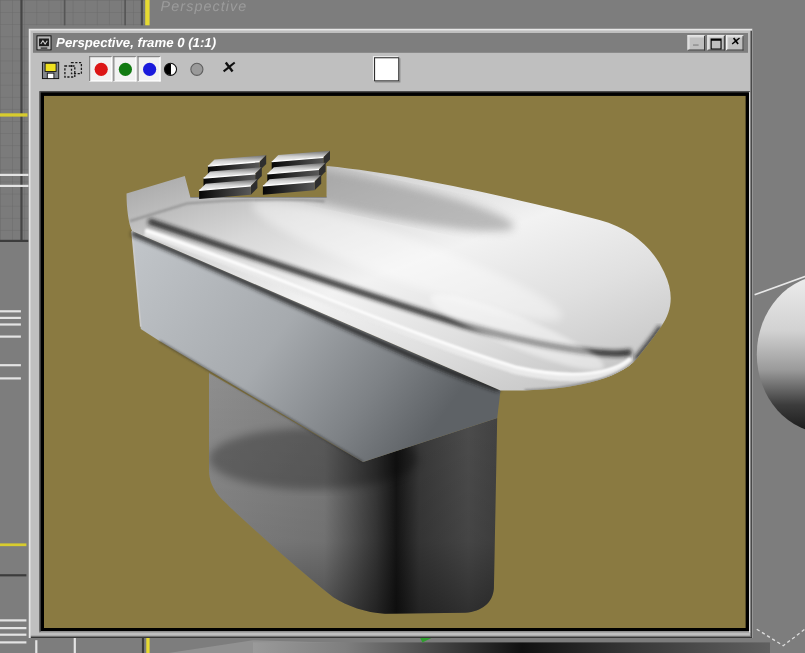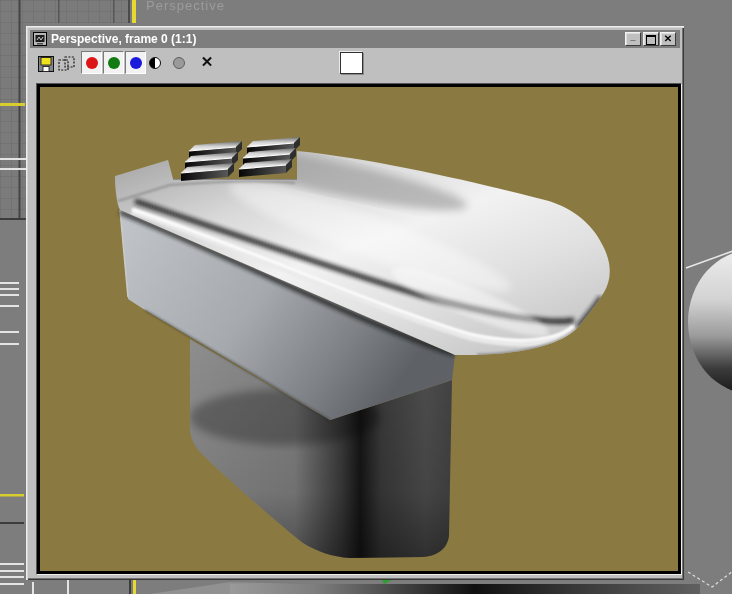--- a/index.html
+++ b/index.html
@@ -1,17 +1,17 @@
 <!DOCTYPE html>
 <html><head>
 <meta charset="utf-8">
 <style>
   html,body{margin:0;padding:0;background:#555;}
   #screen{position:relative;width:732px;height:594px;background:#7d7d7d;overflow:hidden;
-          font-family:"Liberation Sans",sans-serif;}
+          font-family:"Liberation Sans",sans-serif;font-style:italic;}
   #bg-decor{position:absolute;left:0;top:0;z-index:0;}
   #viewport-label{position:absolute;left:146px;top:-2px;z-index:1;font-size:13px;
           color:#9c9c9c;letter-spacing:1px;}
   
   #vfb-window{position:absolute;left:26px;top:26px;width:658px;height:554px;z-index:2;
           background:#bfbfbf;
           box-shadow:inset 1px 1px 0 #ededed, inset 2px 2px 0 #d6d6d6,
                      inset -1px -1px 0 #383838, inset -2px -2px 0 #737373;}
   #titlebar{position:absolute;left:4px;top:4px;width:650px;height:18px;background:#7e7e7e;
           display:flex;align-items:center;}

